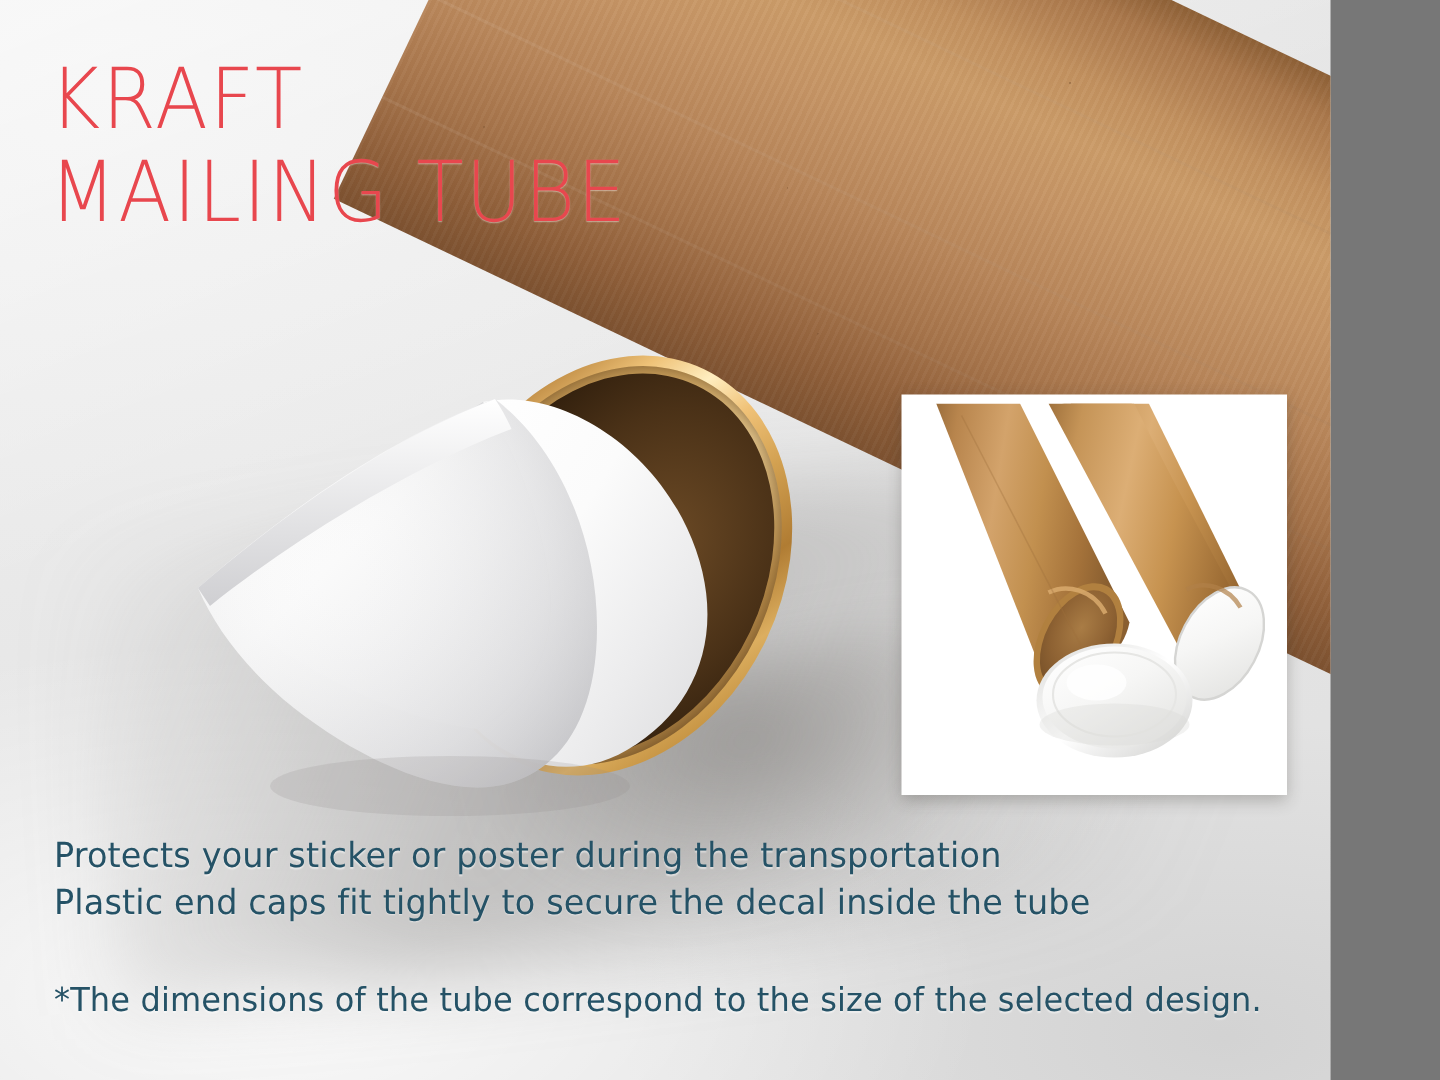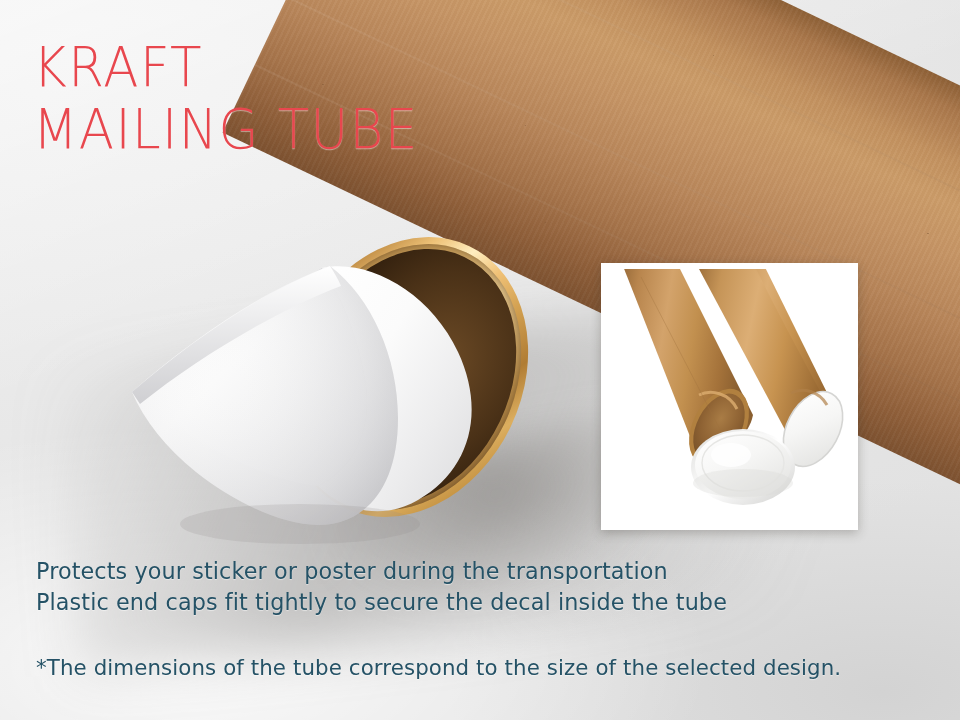--- a/index.html
+++ b/index.html
@@ -1,18 +1,18 @@
 <!DOCTYPE html>
 <html><head>
 <meta charset="utf-8">
 <title>Kraft Mailing Tube</title>
 <style>
   html,body{margin:0;padding:0;background:#777;}
   .stage{
-    position:relative;width:960px;height:720px;overflow:hidden;
+    position:relative;width:887px;height:720px;overflow:hidden;
     font-family:"Liberation Sans",sans-serif;
     background:
       radial-gradient(120% 90% at 8% 8%, #f1f1f1 0%, #eaeaea 45%, #e2e2e2 100%);
   }
 
   
   .bg-sheen{
     position:absolute;inset:0;
     background:
       radial-gradient(90% 55% at 20% 92%, rgba(255,255,255,.85) 0%, rgba(255,255,255,0) 60%),

